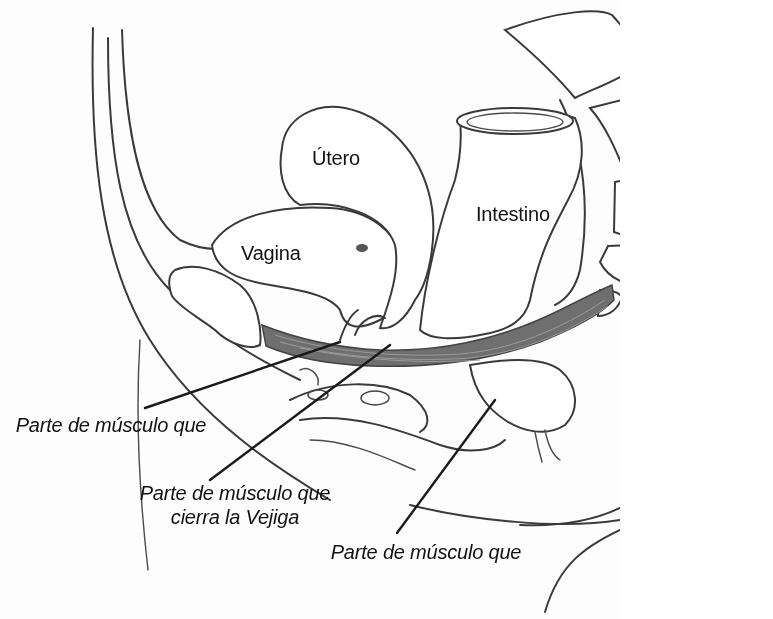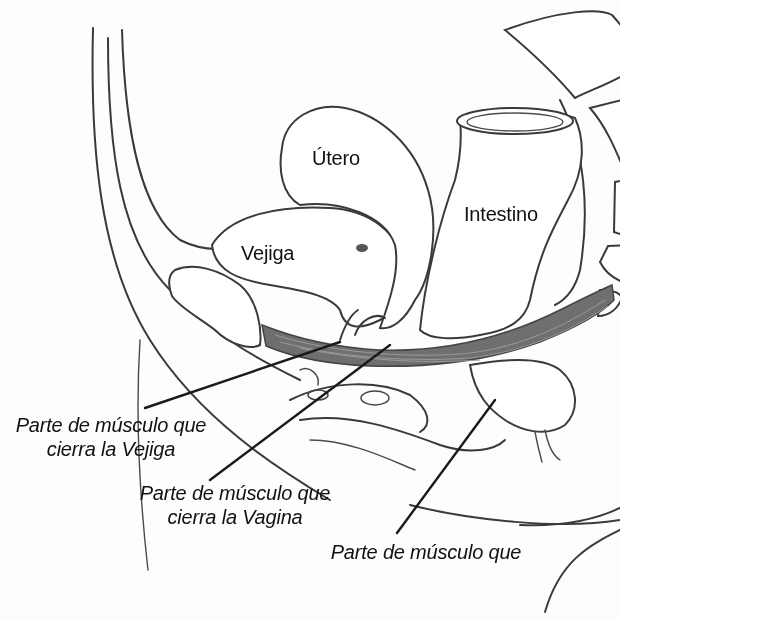--- a/index.html
+++ b/index.html
@@ -94,27 +94,26 @@
     </g>
 
     <g>
       <path class="leader" d="M340,342 L145,408"></path>
       <path class="leader" d="M390,345 L210,480"></path>
       <path class="leader" d="M495,400 L397,533"></path>
     </g>
   </svg>
 
   <div class="label" style="left:312px; top:146px;">Útero</div>
-  <div class="label" style="left:241px; top:241px;">Vejiga</div>
-  <div class="label" style="left:464px; top:202px;">Intestino</div>
+  <div class="label" style="left:241px; top:241px;">Vagina</div>
+  <div class="label" style="left:476px; top:202px;">Intestino</div>
 
   <div class="label center" style="left:0px; top:413px; width:222px;">
     <div>Parte de músculo que</div>
-    <div>cierra la Vejiga</div>
   </div>
   <div class="label center" style="left:124px; top:481px; width:222px;">
     <div>Parte de músculo que</div>
-    <div>cierra la Vagina</div>
+    <div>cierra la Vejiga</div>
   </div>
   <div class="label center" style="left:315px; top:540px; width:222px;">
     <div>Parte de músculo que</div>
   </div>
 </div>
 
 </body></html>

